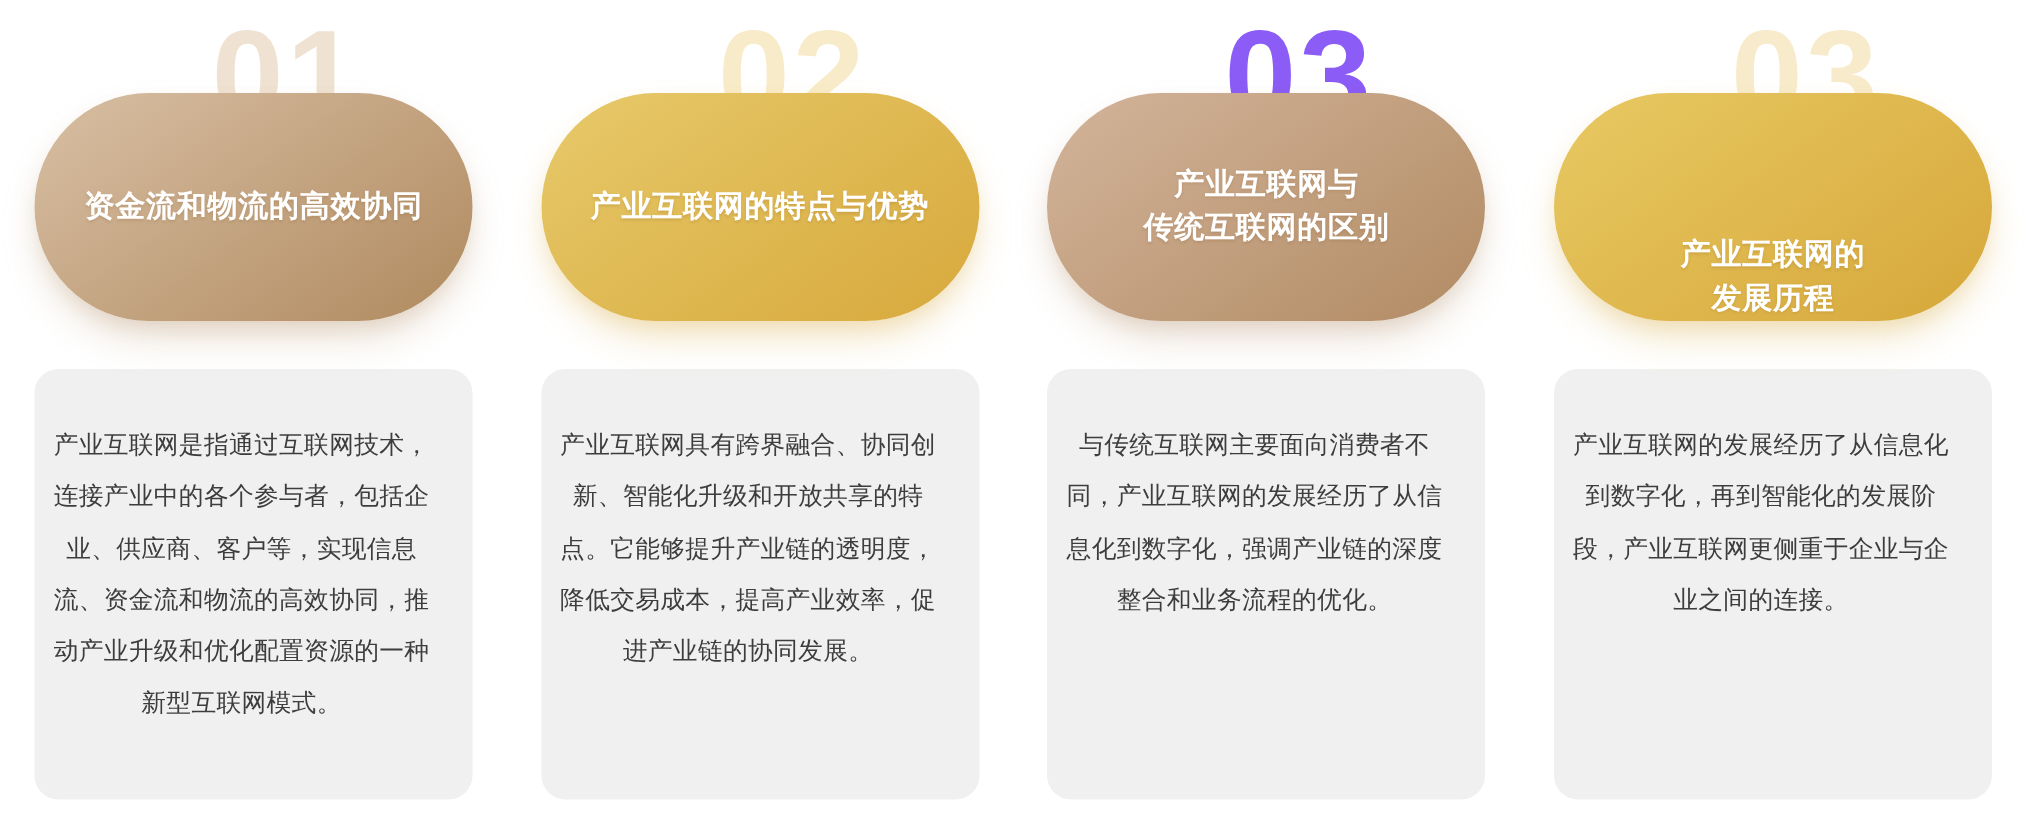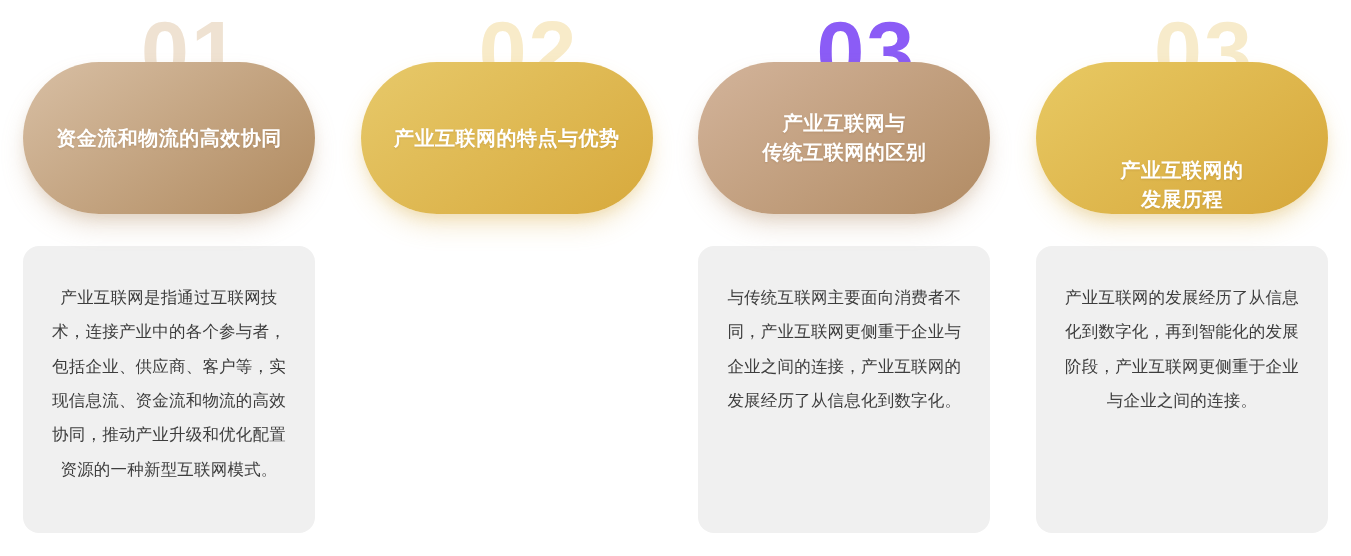--- a/index.html
+++ b/index.html
@@ -67,21 +67,21 @@
     text-shadow:0 1px 2px rgba(120,80,30,0.18);
   }
 
   
   .desc-card {
     margin-top:32px;
     width:292px;
     height:287px;
     background:#F0F0F0;
     border-radius:16px;
-    padding:34px 26px 20px 26px;
+    padding:34px 26px 20px 10px;
     display:flex;
     justify-content:center;
   }
   .desc-text {
     color:#3d3d3d;
     font-size:16.5px;
     line-height:2.08;
     text-align:center;
     letter-spacing:0.2px;
   }
@@ -103,32 +103,35 @@
     </div>
   </div>
 
   <div class="column">
     <div class="ghost-number" style="color: rgb(248, 235, 201); text-decoration: underline;">02</div>
     <div class="pill-wrap">
       <div class="pill" style="background: linear-gradient(145deg, rgb(231, 201, 106) 0%, rgb(215, 169, 60) 100%); box-shadow: rgba(215, 169, 60, 0.333) 0px 14px 28px -6px, rgba(215, 169, 60, 0.2) 0px 6px 14px -4px;">
         <span class="pill-title">产业互联网的特点与优势</span>
       </div>
     </div>
+    <div class="desc-card">
+      <p class="desc-text">产业互联网具有跨界融合、协同创新、智能化升级和开放共享的特点。它能够提升产业链的透明度，降低交易成本，提高产业效率，促进产业链的协同发展。</p>
+    </div>
   </div>
 
   <div class="column">
     <div class="ghost-number" style="color: #8b5cf6;">03</div>
     <div class="pill-wrap">
       <div class="pill" style="background: linear-gradient(145deg, rgb(211, 180, 155) 0%, rgb(177, 139, 99) 100%); box-shadow: rgba(177, 139, 99, 0.333) 0px 14px 28px -6px, rgba(177, 139, 99, 0.2) 0px 6px 14px -4px;">
         <span class="pill-title">产业互联网与
 传统互联网的区别</span>
       </div>
     </div>
     <div class="desc-card">
-      <p class="desc-text">与传统互联网主要面向消费者不同，产业互联网更侧重于企业与企业之间的连接，产业互联网的发展经历了从信息化到数字化。</p>
+      <p class="desc-text">与传统互联网主要面向消费者不同，产业互联网的发展经历了从信息化到数字化，强调产业链的深度整合和业务流程的优化。</p>
     </div>
   </div>
 
   <div class="column">
     <div class="ghost-number" style="color: rgb(247, 235, 203);">03</div>
     <div class="pill-wrap">
       <div class="pill" style="background: linear-gradient(145deg, rgb(232, 201, 99) 0%, rgb(214, 167, 58) 100%); box-shadow: rgba(214, 167, 58, 0.333) 0px 14px 28px -6px, rgba(214, 167, 58, 0.2) 0px 6px 14px -4px; align-items: flex-end;">
         <span class="pill-title">产业互联网的
 发展历程</span>
       </div>

